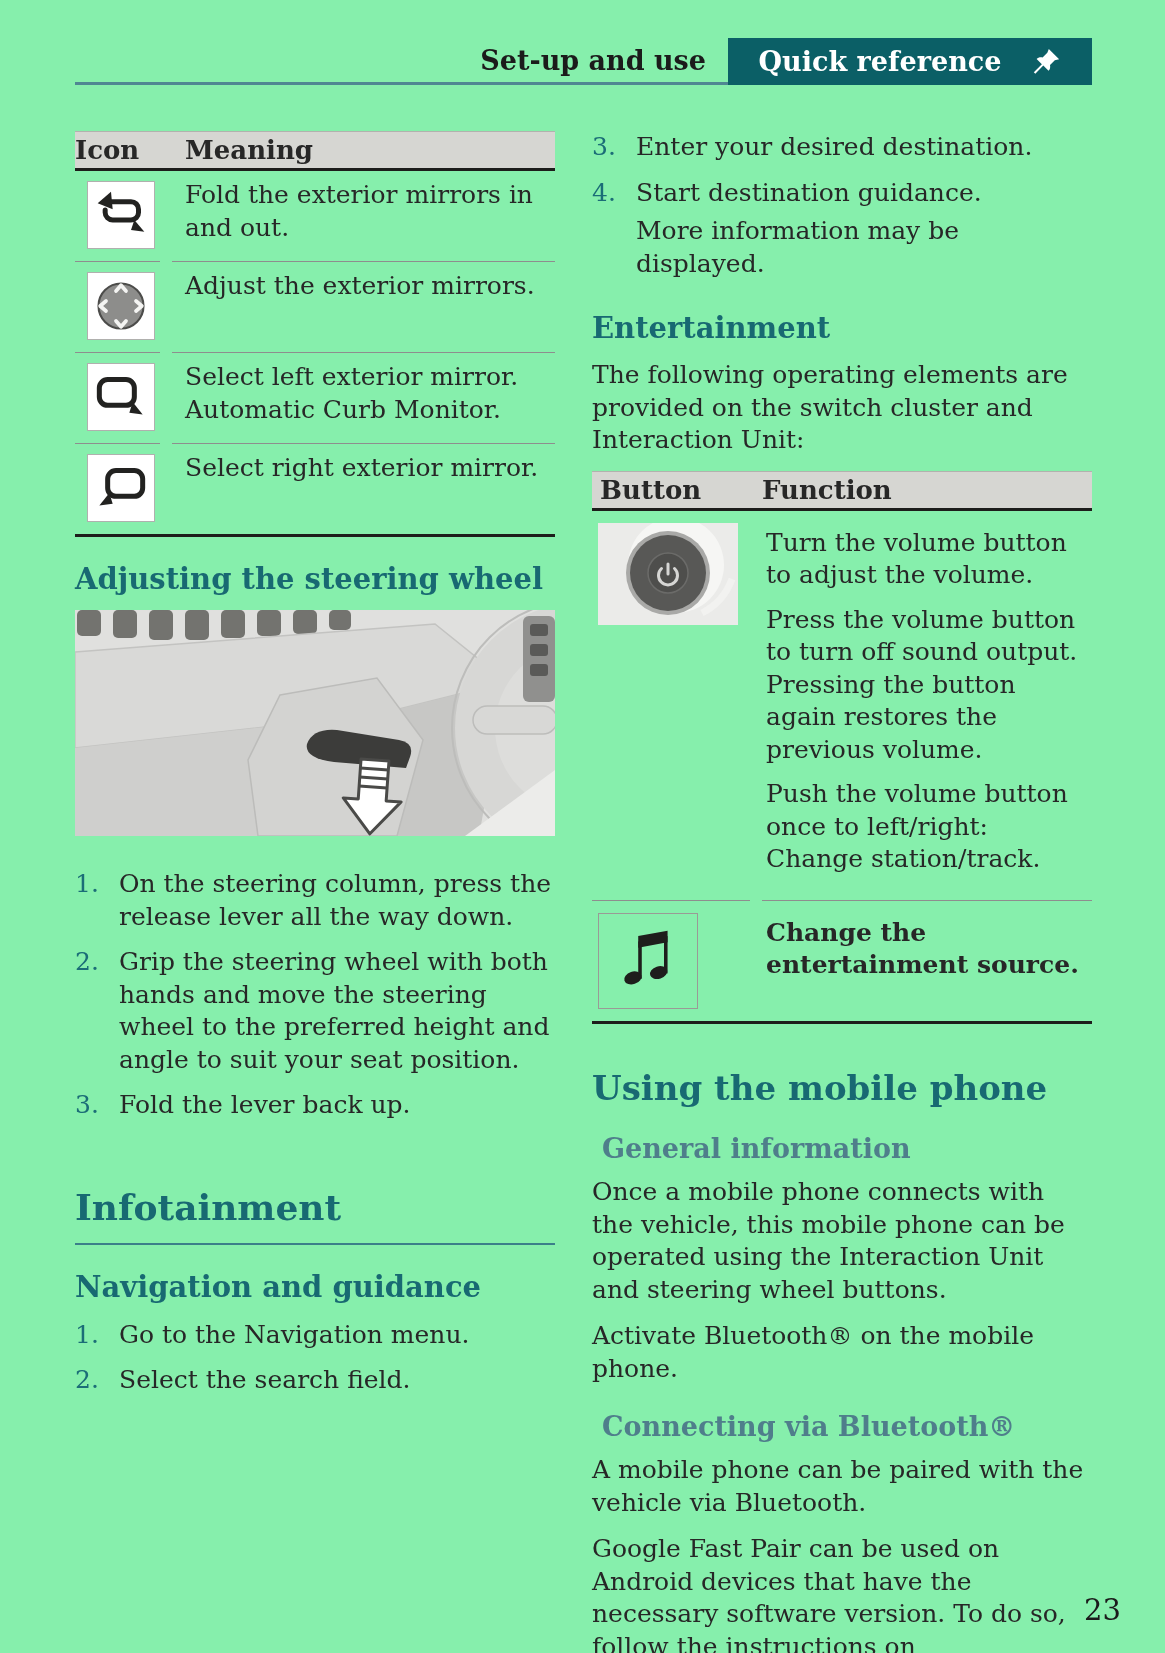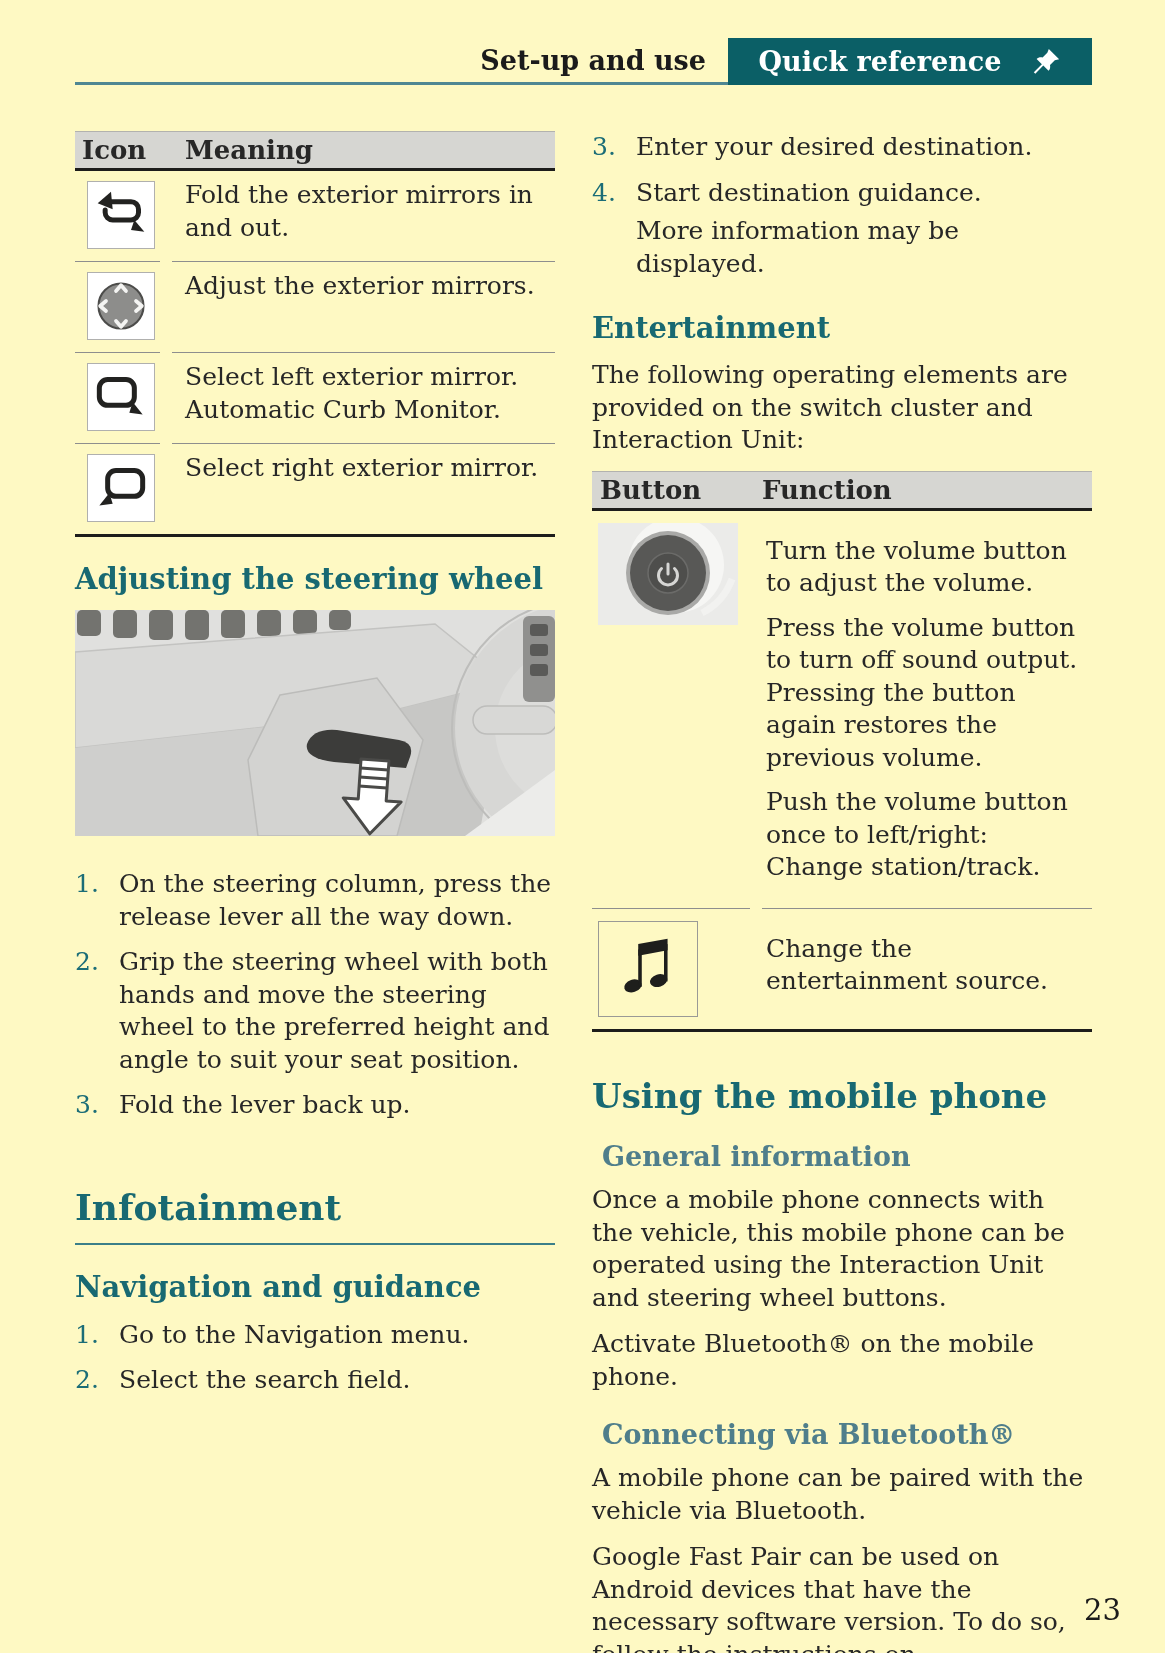--- a/index.html
+++ b/index.html
@@ -1,18 +1,18 @@
 <!DOCTYPE html>
 <html lang="en"><head>
 <meta charset="utf-8">
 <style>
   html,body{margin:0;padding:0;background:#ffffff;}
   .page{
     position:relative;width:1165px;height:1653px;box-sizing:border-box;
-    background:#fef9c3;color:#272727;
+    background:#86efac;color:#272727;
     font-family:"DejaVu Serif","Liberation Serif",serif;
     padding:38px 73px 0 75px;overflow:hidden;
   }
   
   .page-header{display:flex;align-items:stretch;height:47px;}
   .header-left{
     flex:1;display:flex;align-items:center;justify-content:flex-end;
     border-bottom:3px solid #4f8792;padding-right:22px;
     font-weight:bold;font-size:27px;color:#1b1b1b;white-space:nowrap;
   }
@@ -36,21 +36,21 @@
   ol.steps .num{width:44px;flex:none;color:#1b6d77;}
   ol.steps .txt{flex:1;}
   p.note{font-size:25px;line-height:1.3;margin:0 0 14px 44px;}
   
   .icon-table{border-bottom:3px solid #1d1d1b;}
   .it-header{
     display:grid;grid-template-columns:85px 12px 1fr;
     background:#d6d6d2;border-top:1px solid #b2b2ae;border-bottom:3px solid #1d1d1b;
     font-weight:bold;font-size:26px;padding:3px 0;
   }
-  .it-header .h1c{padding-left:7px;}
+  .it-header .h1c{}
   .it-header .h2c{padding-left:13px;}
   .it-row{display:grid;grid-template-columns:85px 12px 1fr;}
   .it-row + .it-row .cell{border-top:1px solid #8e8e8e;}
   .cell{padding:10px 0 12px;}
   .cell.meaning{padding:8px 0 12px 13px;font-size:25px;line-height:1.3;}
   .icon-box{
     width:68px;height:68px;margin-left:12px;border:1px solid #b0b0ae;
     display:flex;align-items:center;justify-content:center;background:#fff;box-sizing:border-box;
   }
   
@@ -58,23 +58,23 @@
   .figure svg{display:block;}
   
   .ent-table{border-bottom:3px solid #1d1d1b;margin-top:4px;}
   .et-header{
     display:grid;grid-template-columns:170px 1fr;
     background:#d6d6d2;border-top:1px solid #b2b2ae;border-bottom:3px solid #1d1d1b;
     font-weight:bold;font-size:26px;padding:3px 0;
   }
   .et-header .h1c{padding-left:8px;}
   .et-row{display:grid;grid-template-columns:158px 12px 1fr;}
-  .et-row + .et-row .ecell{border-top:1px solid #8e8e8e;}
+  .et-row + .et-row .ecell{border-top:1px solid #8e8e8e;font-weight:bold;}
   .ecell{padding:12px 0;}
-  .ecell.func{padding:24px 0 12px 4px;}
+  .ecell.func{padding:16px 0 12px 4px;}
   .ecell.func p.body{margin-bottom:12px;}
   .knob-shot{width:140px;height:102px;margin-left:6px;}
   .music-box{
     width:100px;height:96px;margin-left:6px;border:1px solid #9a9a96;
     display:flex;align-items:center;justify-content:center;box-sizing:border-box;
   }
   
   .infotainment-block{margin-top:66px;}
   .mobile-block{margin-top:46px;}
   .page-num{

